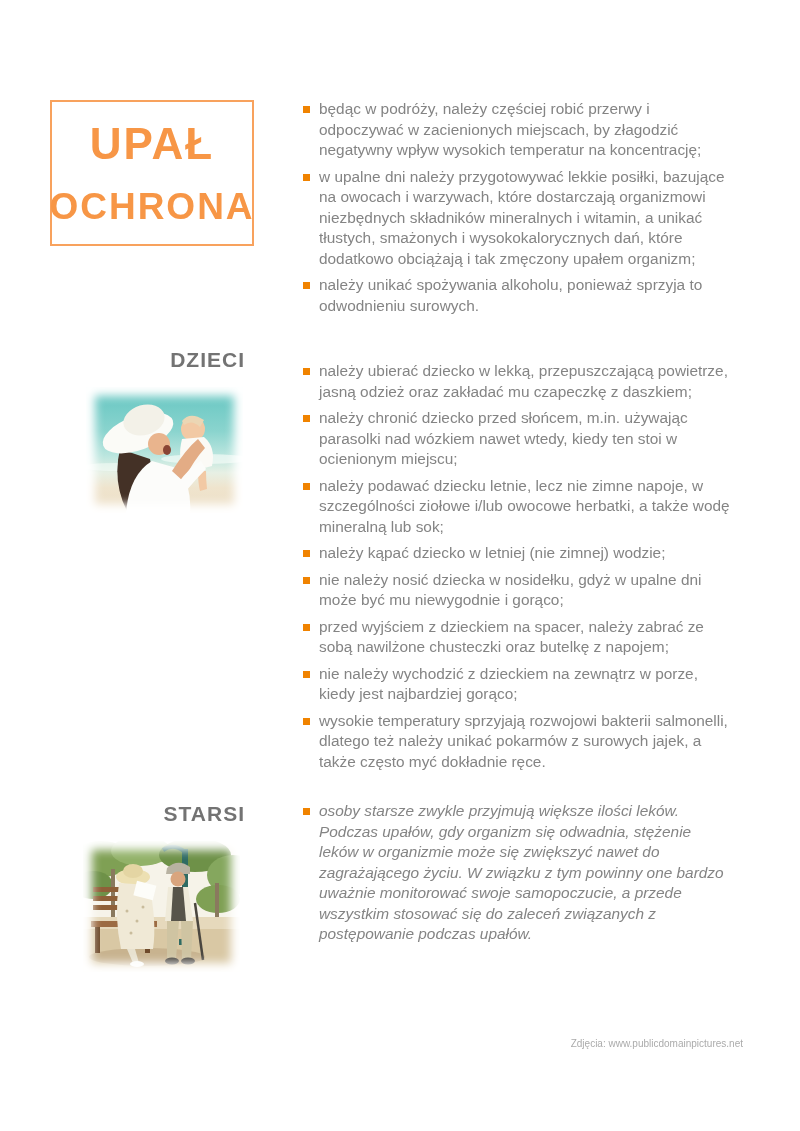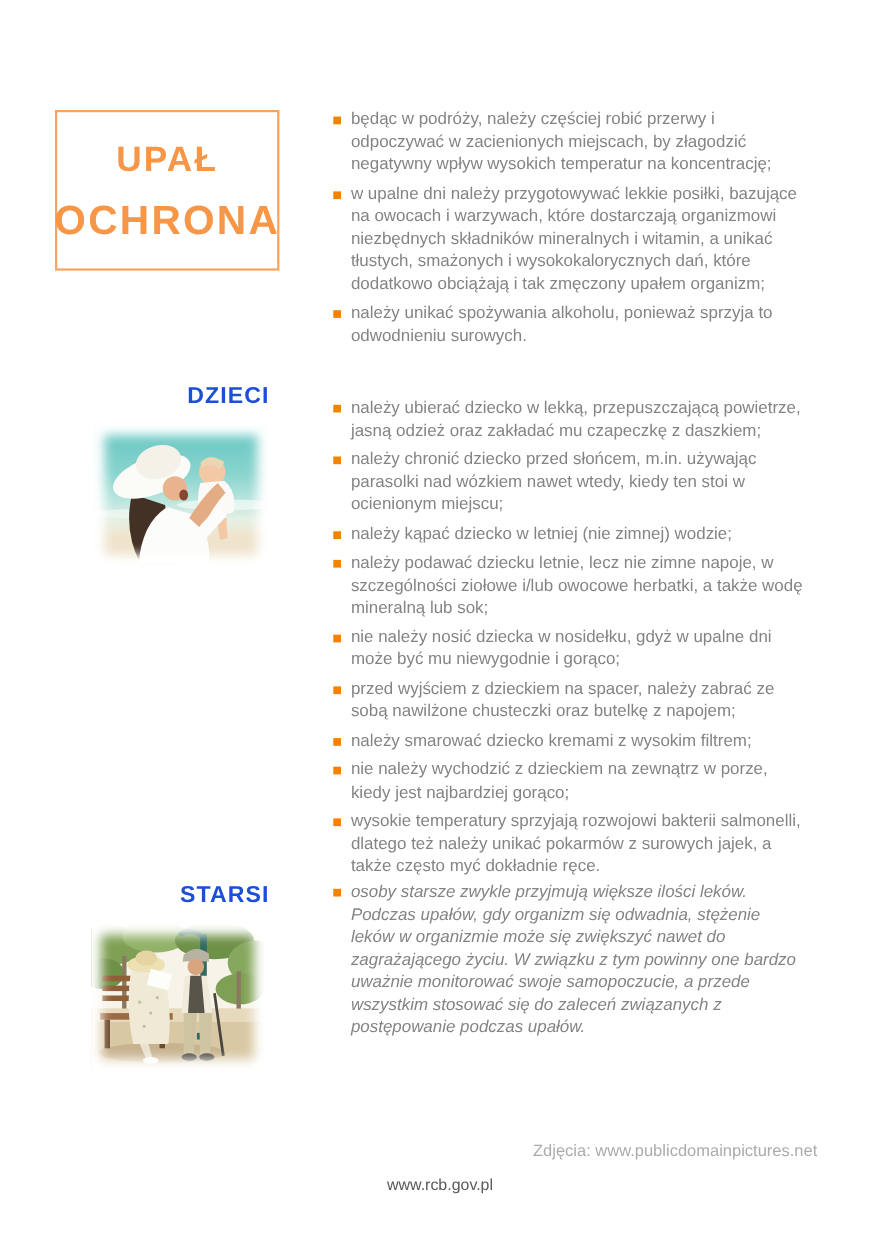--- a/index.html
+++ b/index.html
@@ -17,32 +17,32 @@
   .upal-box {
     position: absolute; left: 50px; top: 100px;
     width: 204px; height: 146px;
     border: 2px solid #F8A25D;
     display: flex; flex-direction: column;
     align-items: center; justify-content: center;
     gap: 22px;
     background: #ffffff;
   }
   .upal-title {
-    color: #F79646; font-size: 32px; font-weight: bold;
+    color: #F79646; font-size: 44px; font-weight: bold;
     letter-spacing: 2px; line-height: 1;
   }
   .upal-sub {
     color: #F79646; font-size: 37px; font-weight: bold;
     letter-spacing: 2px; line-height: 1;
   }
 
   
   .sec-header {
     position: absolute; right: 555px; margin: 0;
-    color: #1d4ed8; font-size: 21px; font-weight: bold;
+    color: #737373; font-size: 21px; font-weight: bold;
     letter-spacing: 1px; line-height: 1; white-space: nowrap;
   }
   .h-dzieci { top: 349px; }
   .h-starsi { top: 803px; text-align: right; }
 
   
   .bullet-list {
     position: absolute; left: 303px; width: 443px;
     list-style: none; margin: 0; padding: 0;
   }
@@ -66,21 +66,21 @@
     content: ""; position: absolute; inset: 0;
     box-shadow: inset 0 0 10px 9px #ffffff;
     pointer-events: none;
   }
   .photo-dzieci { left: 86px; top: 387px; width: 157px; height: 126px; }
   .photo-starsi { left: 83px; top: 841px; width: 157px; height: 131px; }
 
   
   .credits {
     position: absolute; right: 57px; top: 1038px;
-    color: #ABABAB; font-size: 15px; line-height: 1.2;
+    color: #ABABAB; font-size: 10px; line-height: 1.2;
   }
   .site {
     position: absolute; left: 0; top: 1070px; width: 800px;
     text-align: center; color: #595959; font-size: 14.5px;
   }
 </style>
 </head>
 <body>
 
 <div class="page">
@@ -148,37 +148,36 @@
     <li class="bullet-item">
       <span class="bullet-sq"></span>
       <span>należy ubierać dziecko w lekką, przepuszczającą powietrze, jasną odzież oraz zakładać mu czapeczkę z daszkiem;</span>
     </li>
     <li class="bullet-item">
       <span class="bullet-sq"></span>
       <span>należy chronić dziecko przed słońcem, m.in. używając parasolki nad wózkiem nawet wtedy, kiedy ten stoi w ocienionym miejscu;</span>
     </li>
     <li class="bullet-item">
       <span class="bullet-sq"></span>
+      <span>należy podawać dziecku letnie, lecz nie zimne napoje, w szczególności ziołowe i/lub owocowe herbatki, a także wodę mineralną lub sok;</span>
+    </li>
+    <li class="bullet-item">
+      <span class="bullet-sq"></span>
       <span>należy kąpać dziecko w letniej (nie zimnej) wodzie;</span>
     </li>
     <li class="bullet-item">
       <span class="bullet-sq"></span>
-      <span>należy podawać dziecku letnie, lecz nie zimne napoje, w szczególności ziołowe i/lub owocowe herbatki, a także wodę mineralną lub sok;</span>
-    </li>
-    <li class="bullet-item">
-      <span class="bullet-sq"></span>
       <span>nie należy nosić dziecka w nosidełku, gdyż w upalne dni może być mu niewygodnie i gorąco;</span>
     </li>
     <li class="bullet-item">
       <span class="bullet-sq"></span>
       <span>przed wyjściem z dzieckiem na spacer, należy zabrać ze sobą nawilżone chusteczki oraz butelkę z napojem;</span>
     </li>
     <li class="bullet-item">
       <span class="bullet-sq"></span>
-      <span>należy smarować dziecko kremami z wysokim filtrem;</span>
     </li>
     <li class="bullet-item">
       <span class="bullet-sq"></span>
       <span>nie należy wychodzić z dzieckiem na zewnątrz w porze, kiedy jest najbardziej gorąco;</span>
     </li>
     <li class="bullet-item">
       <span class="bullet-sq"></span>
       <span>wysokie temperatury sprzyjają rozwojowi bakterii salmonelli, dlatego też należy unikać pokarmów z surowych jajek, a także często myć dokładnie ręce.</span>
     </li>
   </ul>
@@ -237,15 +236,14 @@
   </div>
 
   <ul class="bullet-list b-starsi">
     <li class="bullet-item">
       <span class="bullet-sq"></span>
       <span>osoby starsze zwykle przyjmują większe ilości leków. Podczas upałów, gdy organizm się odwadnia, stężenie leków w organizmie może się zwiększyć nawet do zagrażającego życiu. W związku z tym powinny one bardzo uważnie monitorować swoje samopoczucie, a przede wszystkim stosować się do zaleceń związanych z postępowanie podczas upałów.</span>
     </li>
   </ul>
 
   <div class="credits">Zdjęcia: www.publicdomainpictures.net</div>
-  <div class="site">www.rcb.gov.pl</div>
 
 </div>
 
 </body></html>

